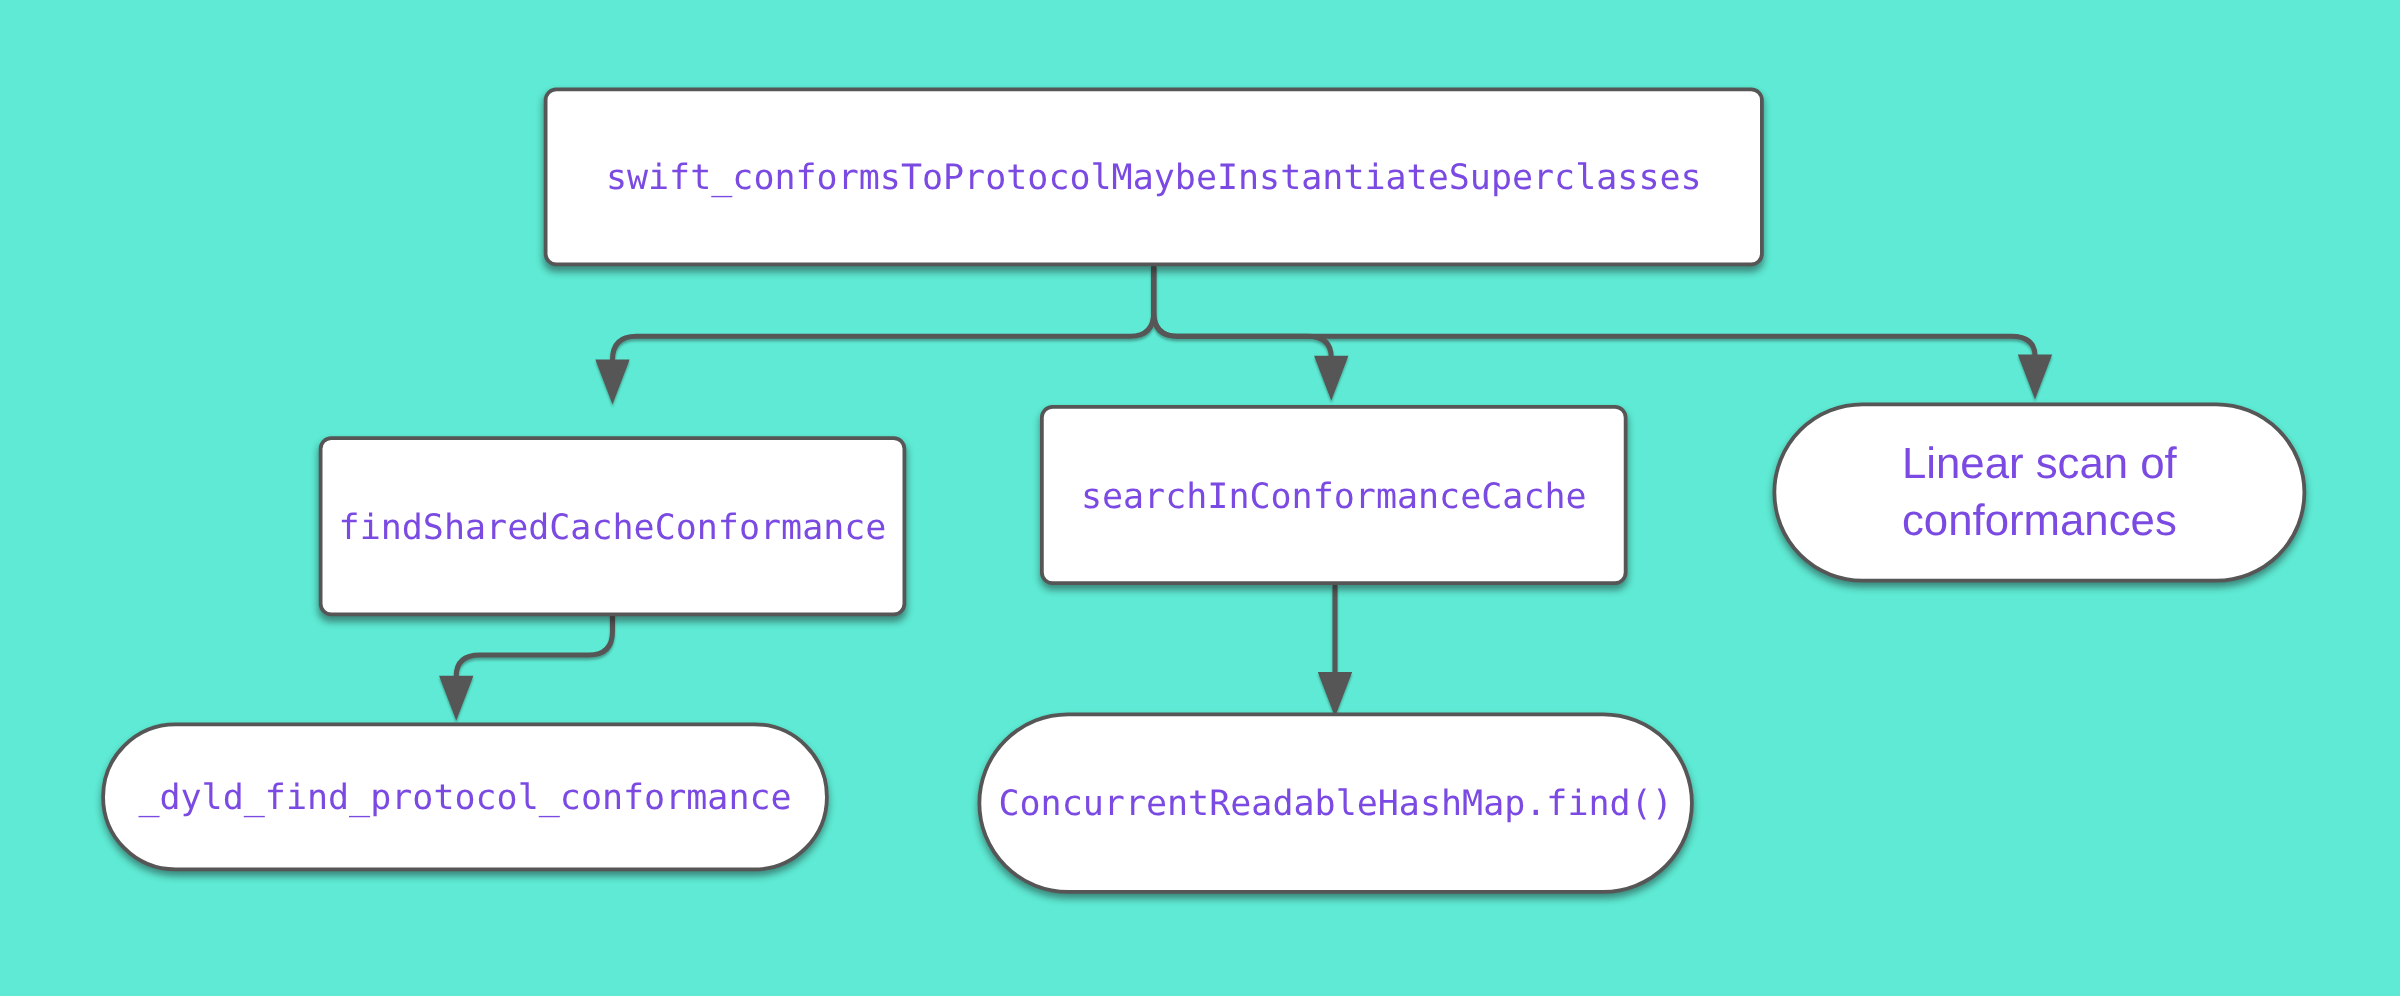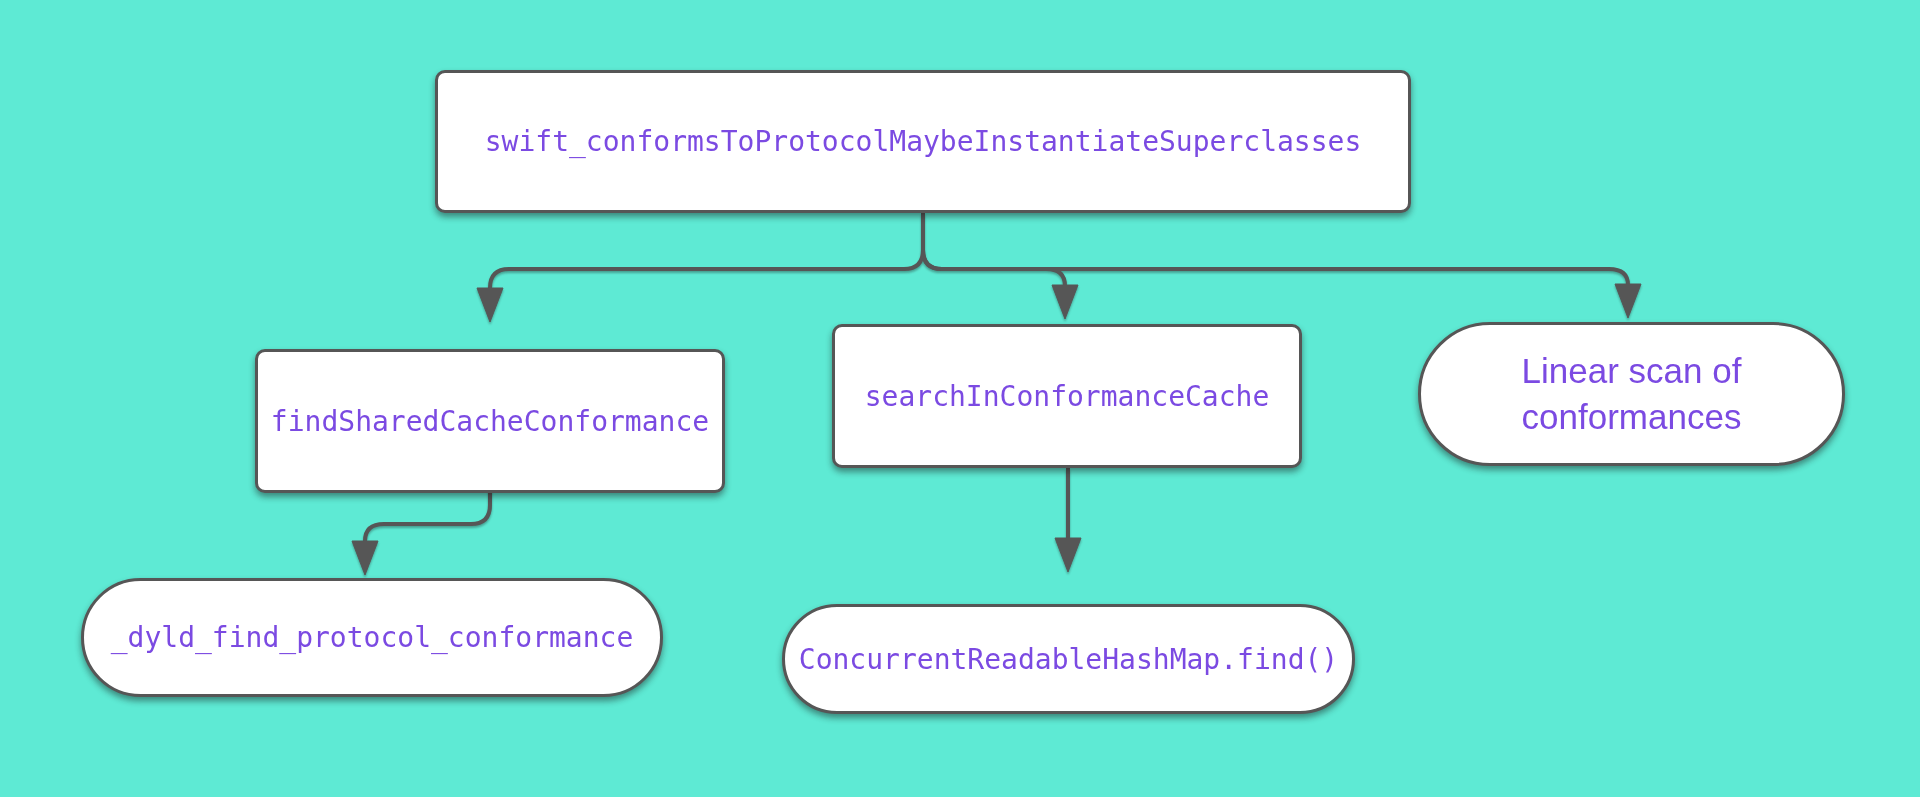--- a/index.html
+++ b/index.html
@@ -60,21 +60,21 @@
     line-height: 1.32;
     white-space: normal;
     max-width: 280px;
   }
   
   #n-root   { left: 435px;  top: 70px;  width: 976px; height: 143px; }
   #n-shared { left: 255px;  top: 324px; width: 470px; height: 144px; margin-top: 25px; }
   #n-search { left: 832px;  top: 324px; width: 470px; height: 144px; }
   #n-linear { left: 1418px; top: 322px; width: 427px; height: 144px; }
   #n-dyld   { left: 81px;   top: 578px; width: 582px; height: 119px; }
-  #n-hash   { left: 782px;  top: 604px; width: 573px; height: 110px; }
+  #n-hash   { left: 782px;  top: 570px; width: 573px; height: 145px; }
 </style>
 </head>
 <body>
 
 <div class="canvas">
 
   <svg class="edges" width="1920" height="797" viewBox="0 0 1920 797">
 
     <g>
       <path class="link" d="M923 213 V250 Q923 269 904 269 H509 Q490 269 490 288 V289"></path>

